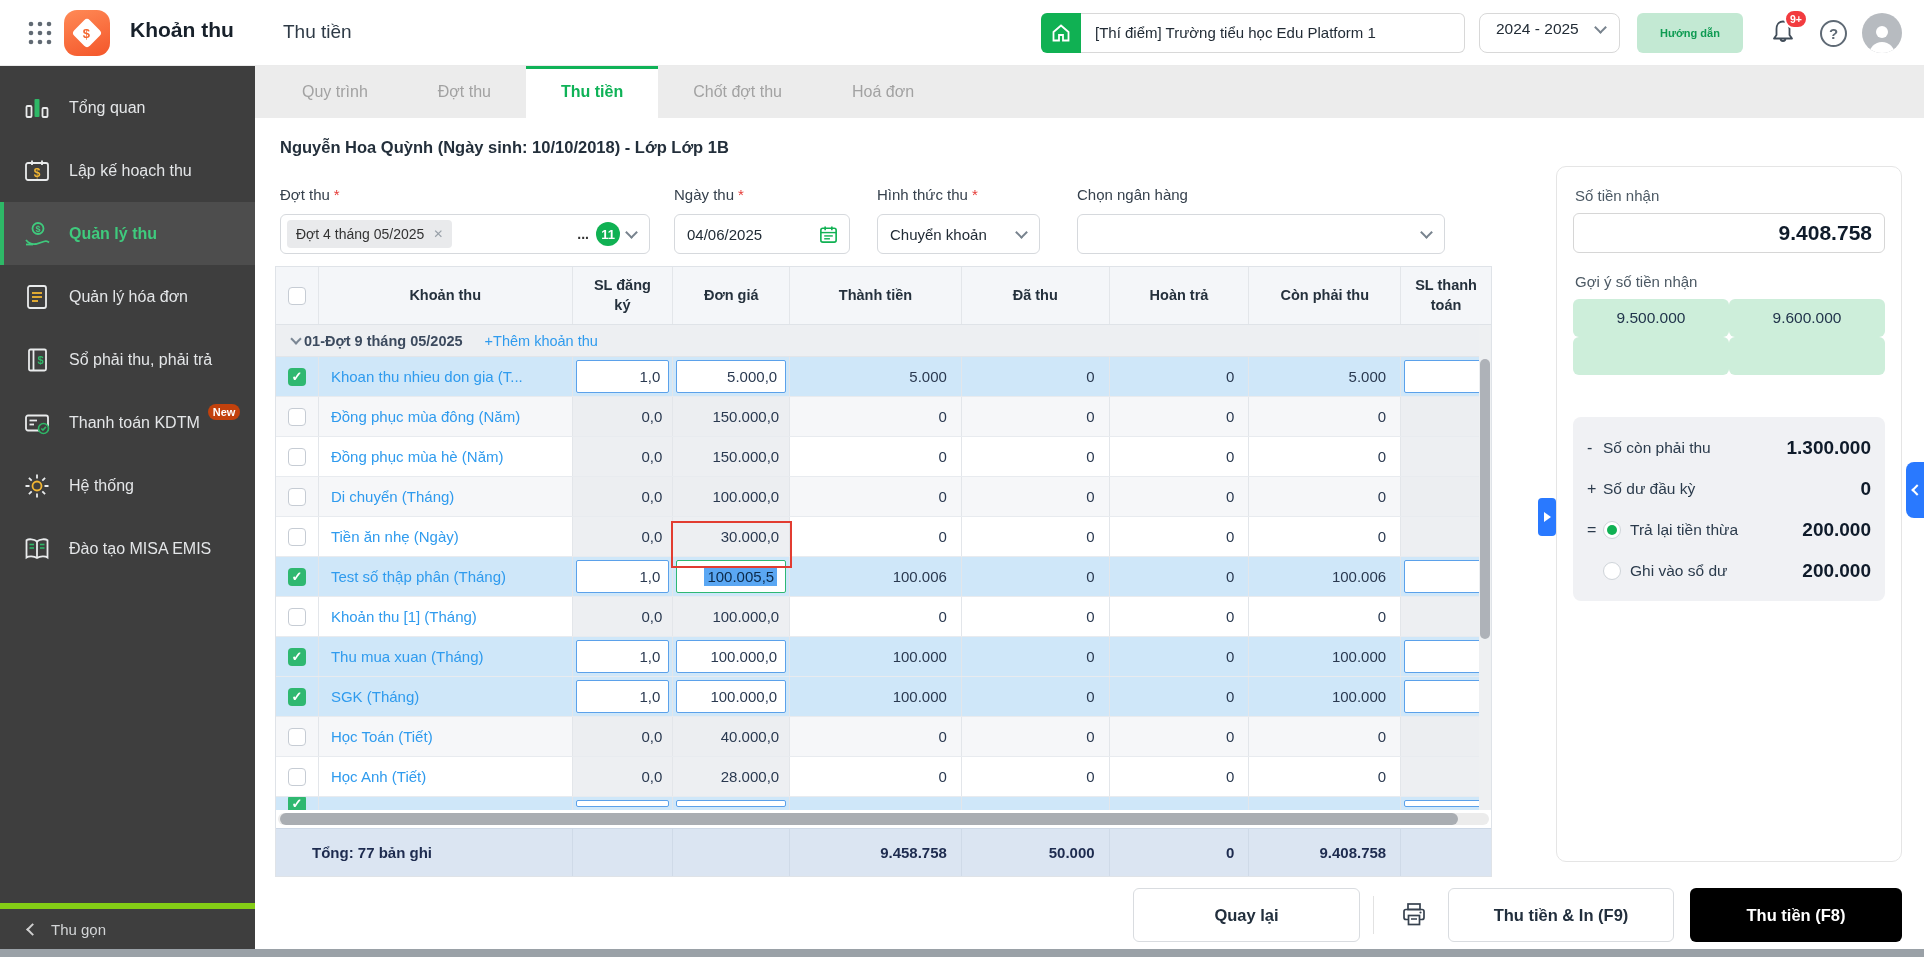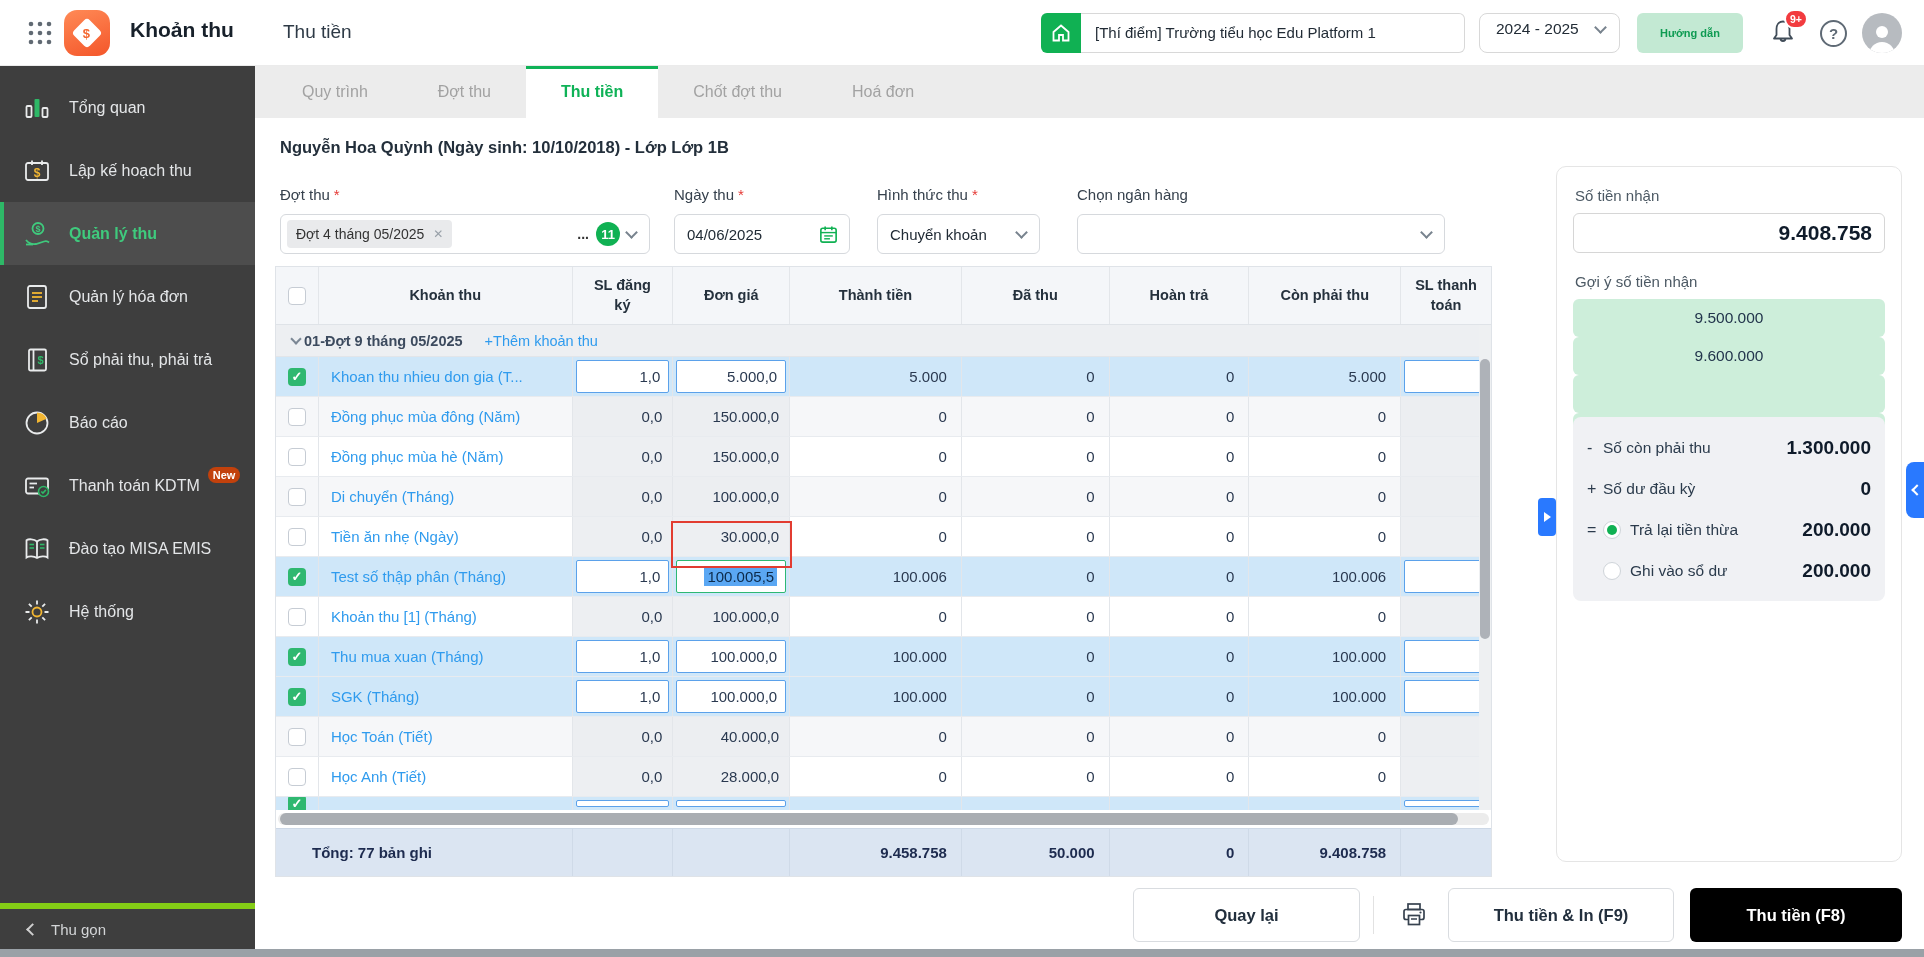--- a/index.html
+++ b/index.html
@@ -95,21 +95,21 @@
   .t-foot{display:flex;height:48px;background:#dbe5f2;border-top:1px solid #cdd8e6;align-items:center}
   .fc{display:flex;align-items:center;height:100%;border-right:1px solid #cfdae8;font-size:15px;font-weight:bold;color:#1d2b4f}
   .fc.lbl{width:297px;padding-left:36px}
   .fc.num{justify-content:flex-end;padding-right:14px}
 
   
   #panel{position:absolute;left:1301px;top:48px;width:346px;height:696px;border:1px solid #e5e5e5;border-radius:10px;background:#fff}
   #p-received-label{position:absolute;left:18px;top:20px;font-size:15px;color:#4c5964}
   #p-received{position:absolute;left:16px;right:16px;top:46px;height:40px;border:1px solid #d6d6d6;border-radius:6px;text-align:right;line-height:38px;padding-right:12px;font-size:21px;font-weight:bold;color:#0f1b2a;cursor:text}
   #p-suggest-label{position:absolute;left:18px;top:106px;font-size:15px;color:#4c5964}
-  #p-chips{position:absolute;left:16px;right:16px;top:132px;display:grid;grid-template-columns:1fr;gap:0}
+  #p-chips{position:absolute;left:16px;right:16px;top:132px;display:grid;grid-template-columns:1fr 1fr;gap:0}
   .s-chip{height:38px;background:#cdeeda;border-radius:6px;display:flex;align-items:center;justify-content:center;font-size:15.5px;color:#22354c;cursor:pointer}
   #p-summary{position:absolute;left:16px;right:16px;top:250px;height:184px;background:#f0f1f4;border-radius:8px;padding:10px 14px 0 14px}
   .sum-line{display:flex;align-items:center;height:41px;font-size:15.5px;color:#2b3b4c}
   .sum-prefix{width:16px;font-size:16px}
   .sum-val{margin-left:auto;font-size:19px;font-weight:bold;color:#0f1b2a}
   .radio{width:18px;height:18px;border-radius:50%;background:#fff;border:1.5px solid #cfd4d9;margin-right:9px;display:flex;align-items:center;justify-content:center;cursor:pointer;flex:none}
   .radio.sel::after{content:"";width:10px;height:10px;border-radius:50%;background:#10b153}
   #expand-btn{position:absolute;left:1283px;top:380px;width:18px;height:38px;background:#2979ff;border-radius:4px;display:flex;align-items:center;justify-content:center;cursor:pointer}
   #expand-btn .tri{width:0;height:0;border-top:5px solid transparent;border-bottom:5px solid transparent;border-left:7px solid #fff}
   #collapse-tab{position:absolute;left:1906px;top:462px;width:18px;height:56px;background:#2979ff;border-radius:8px 0 0 8px;display:flex;align-items:center;justify-content:center;cursor:pointer;z-index:35}
@@ -217,53 +217,46 @@
       <div class="side-item">
         <div class="icn"><svg width="30" height="30" viewBox="0 0 30 30">
             <rect x="7" y="4.5" width="17" height="21" rx="1.5" fill="none" stroke="#e9ebec" stroke-width="1.8"></rect>
             <line x1="11.5" y1="4.5" x2="11.5" y2="25.5" fill="none" stroke="#e9ebec" stroke-width="1.8"></line>
             <text x="18.5" y="18.5" text-anchor="middle" font-size="11" font-weight="bold" fill="#2eb867">$</text>
           </svg></div>
         <div>Sổ phải thu, phải trả</div>
       </div>
       <div class="side-item">
         <div class="icn"><svg width="30" height="30" viewBox="0 0 30 30">
-            <circle cx="15" cy="15" r="10.5" fill="none" stroke="#e9ebec" stroke-width="1.8"></circle>
-            <path d="M15,15 L15,4.5 A10.5,10.5 0 0 1 24.6,10.7 Z" fill="#f2b632"></path>
-          </svg></div>
-        <div>Báo cáo</div>
-      </div>
-      <div class="side-item">
-        <div class="icn"><svg width="30" height="30" viewBox="0 0 30 30">
             <rect x="4" y="7.5" width="22" height="15" rx="2" fill="none" stroke="#e9ebec" stroke-width="1.8"></rect>
             <line x1="7.5" y1="12.5" x2="15" y2="12.5" fill="none" stroke="#e9ebec" stroke-width="1.8"></line>
             <line x1="7.5" y1="16.5" x2="12" y2="16.5" fill="none" stroke="#e9ebec" stroke-width="1.8"></line>
             <circle cx="21.5" cy="20.5" r="5" fill="#3e3e3e" stroke="#2eb867" stroke-width="1.6"></circle>
             <path d="M19.3,20.5 l1.6,1.6 l3,-3.2" fill="none" stroke="#2eb867" stroke-width="1.6"></path>
           </svg></div>
         <div>Thanh toán KDTM</div>
         <div class="badge-new">New</div>
+      </div>
+      <div class="side-item">
+        <div class="icn"><svg width="30" height="30" viewBox="0 0 30 30">
+            <circle cx="15" cy="15" r="4.5" fill="none" stroke="#f2b632" stroke-width="1.8"></circle>
+            <path d="M15,3.5 V7.5 M15,22.5 V26.5 M3.5,15 H7.5 M22.5,15 H26.5 M6.9,6.9 L9.7,9.7 M20.3,20.3 L23.1,23.1 M23.1,6.9 L20.3,9.7 M9.7,20.3 L6.9,23.1" fill="none" stroke="#e9ebec" stroke-width="1.8"></path>
+          </svg></div>
+        <div>Hệ thống</div>
       </div>
       <div class="side-item">
         <div class="icn"><svg width="30" height="30" viewBox="0 0 30 30">
             <path d="M15,7.5 C12,4.8 6.5,4.8 4.5,6.2 V23.5 C6.5,22 12,22 15,24 C18,22 23.5,22 25.5,23.5 V6.2 C23.5,4.8 18,4.8 15,7.5 Z" fill="none" stroke="#e9ebec" stroke-width="1.8"></path>
             <line x1="15" y1="7.5" x2="15" y2="24" fill="none" stroke="#e9ebec" stroke-width="1.8"></line>
             <line x1="7.5" y1="10.5" x2="12" y2="10.5" stroke="#2eb867" stroke-width="1.6"></line>
             <line x1="7.5" y1="14" x2="12" y2="14" stroke="#2eb867" stroke-width="1.6"></line>
             <line x1="18" y1="10.5" x2="22.5" y2="10.5" stroke="#2eb867" stroke-width="1.6"></line>
             <line x1="18" y1="14" x2="22.5" y2="14" stroke="#2eb867" stroke-width="1.6"></line>
           </svg></div>
         <div>Đào tạo MISA EMIS</div>
-      </div>
-      <div class="side-item">
-        <div class="icn"><svg width="30" height="30" viewBox="0 0 30 30">
-            <circle cx="15" cy="15" r="4.5" fill="none" stroke="#f2b632" stroke-width="1.8"></circle>
-            <path d="M15,3.5 V7.5 M15,22.5 V26.5 M3.5,15 H7.5 M22.5,15 H26.5 M6.9,6.9 L9.7,9.7 M20.3,20.3 L23.1,23.1 M23.1,6.9 L20.3,9.7 M9.7,20.3 L6.9,23.1" fill="none" stroke="#e9ebec" stroke-width="1.8"></path>
-          </svg></div>
-        <div>Hệ thống</div>
       </div>
     </div>
   <div id="side-footer">
     <span class="chev-left"></span>
     <span>Thu gọn</span>
   </div>
 </div>
 
 <div id="tabbar">
     <div class="tab">Quy trình</div>

